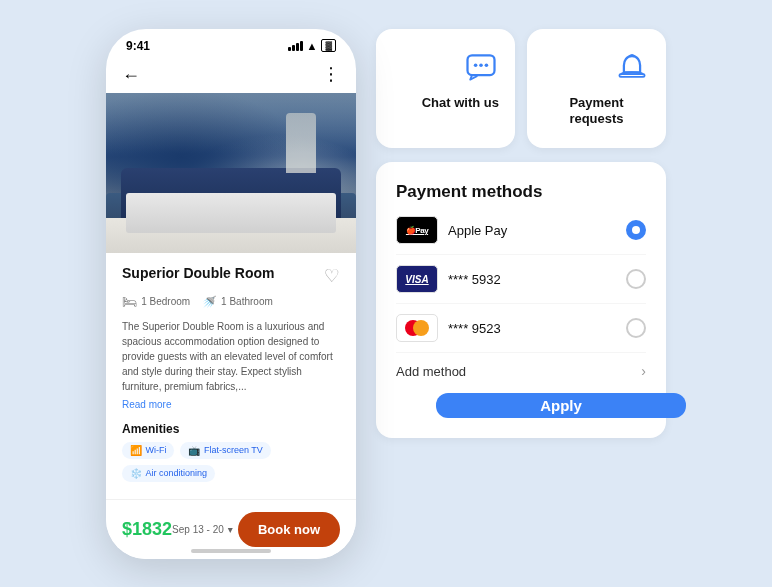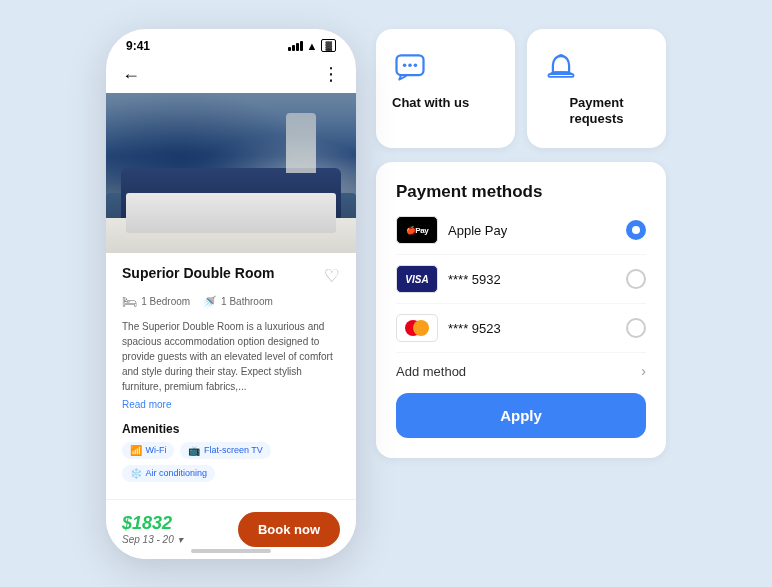--- a/index.html
+++ b/index.html
@@ -217,22 +217,21 @@
       background: #fff;
       border-top: 1px solid #f0f0f0;
       display: flex;
       align-items: center;
       justify-content: space-between;
       padding: 0 16px;
     }
 
     .price-section {
       display: flex;
-      flex-direction: column;
-      font-style: italic;
+      flex-direction: row;
     }
 
     .price-amount {
       font-size: 18px;
       font-weight: 700;
       color: #22c55e;
     }
 
     .price-dates {
       display: flex;
@@ -267,21 +266,21 @@
       gap: 12px;
     }
 
     .action-card {
       flex: 1;
       background: #fff;
       border-radius: 16px;
       padding: 20px 16px;
       display: flex;
       flex-direction: column;
-      align-items: flex-start;
+      align-items: flex-end;
       gap: 10px;
       cursor: pointer;
       box-shadow: 0 2px 10px rgba(0,0,0,0.06);
     }
 
     .action-card-label {
       font-size: 13px;
       font-weight: 600;
       color: #111;
       text-align: center;
@@ -324,20 +323,21 @@
     .method-badge {
       width: 42px;
       height: 28px;
       border-radius: 5px;
       display: flex;
       align-items: center;
       justify-content: center;
       font-size: 9px;
       font-weight: 800;
       border: 1px solid #e0e0e0;
+      text-decoration: underline;
     }
 
     .badge-applepay {
       background: #000;
       color: #fff;
       font-size: 8px;
     }
 
     .badge-visa {
       background: #1a1f71;
@@ -422,26 +422,27 @@
     .chevron-right {
       color: #999;
       font-size: 14px;
     }
 
     .apply-btn {
       background: #3b82f6;
       color: #fff;
       border: none;
       border-radius: 12px;
-      padding: 14px;
+      padding: 4px;
       font-size: 15px;
       font-weight: 600;
       cursor: pointer;
       width: 100%;
       margin-top: 14px;
+      margin-left: 40px;
     }
 
     
     .chat-svg, .service-svg {
       width: 36px;
       height: 36px;
     }
 
     .phone-home-indicator {
       position: absolute;

